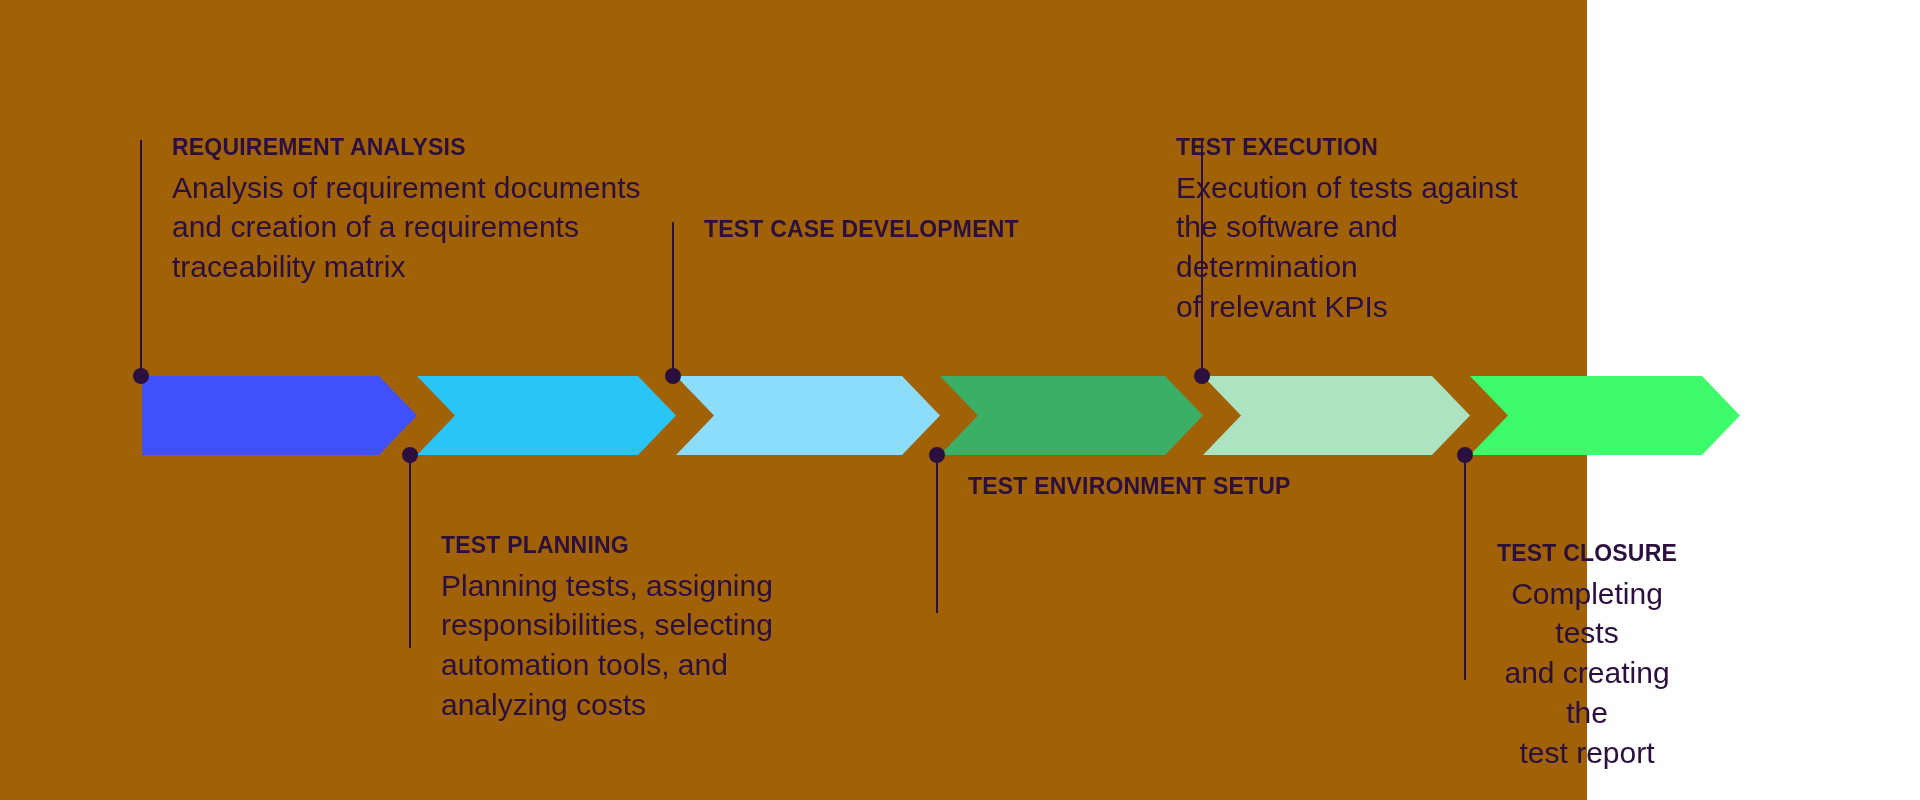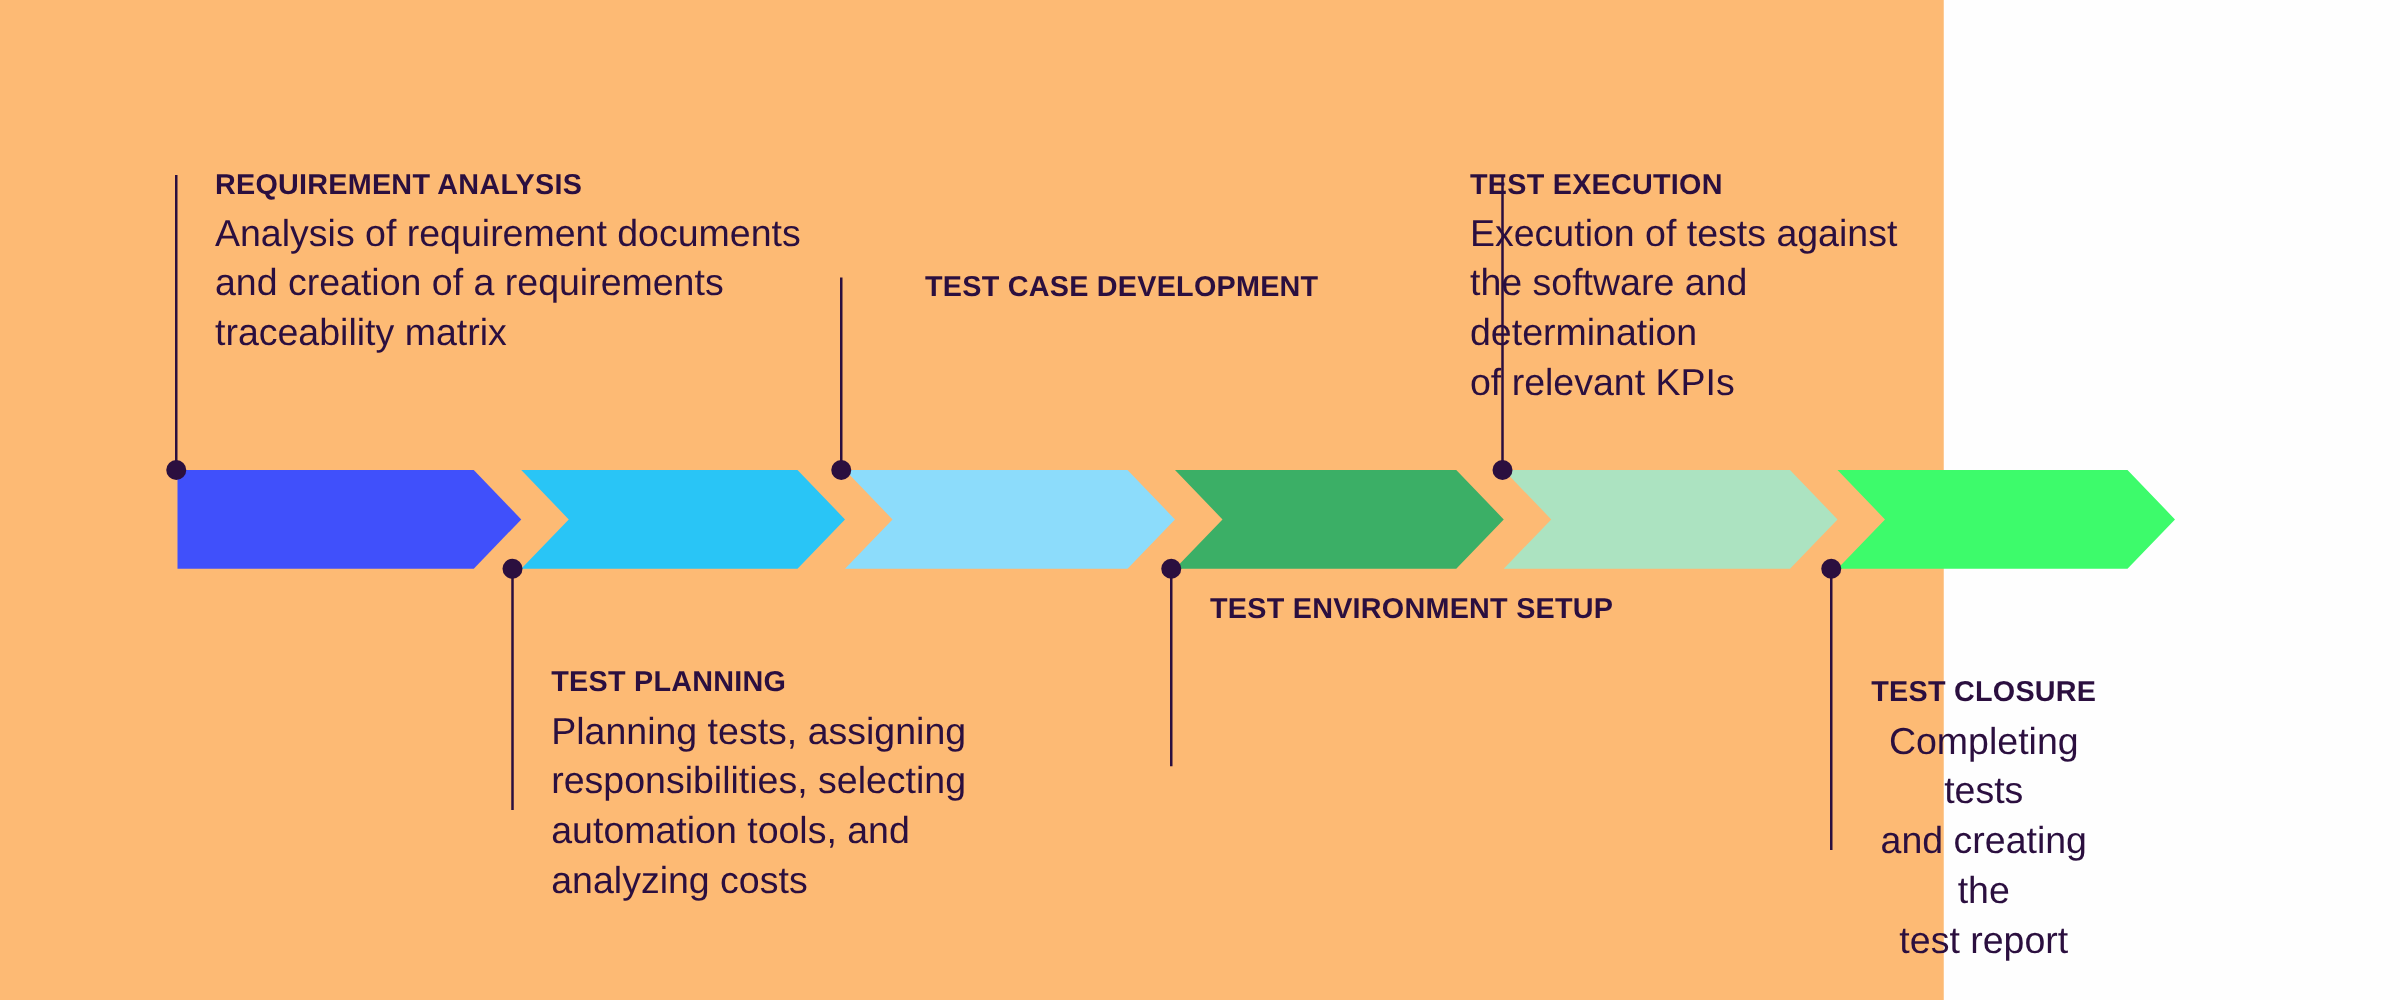--- a/index.html
+++ b/index.html
@@ -10,21 +10,22 @@
   body {
     width: 1920px;
     height: 800px;
     font-family: "Liberation Sans", sans-serif;
     overflow: hidden;
   }
   #stage {
     position: relative;
     width: 1555px;
     height: 800px;
-    background: #fdba74;
+    background: #a16207;
+    padding-left: 32px;
   }
 
   
   .band {
     position: absolute;
     left: 0;
     top: 0;
     width: 1920px;
     height: 800px;
     pointer-events: none;
@@ -120,21 +121,21 @@
 and creation of a requirements
 traceability matrix</p>
       </div>
       <div class="callout" style="left: 441px; top: 532px;">
         <h3>TEST PLANNING</h3>
         <p>Planning tests, assigning
 responsibilities, selecting
 automation tools, and
 analyzing costs</p>
       </div>
-      <div class="callout" style="left: 704px; top: 216px; margin-left: 36px;">
+      <div class="callout" style="left: 704px; top: 216px;">
         <h3>TEST CASE DEVELOPMENT</h3>
       </div>
       <div class="callout" style="left: 968px; top: 473px;">
         <h3>TEST ENVIRONMENT SETUP</h3>
       </div>
       <div class="callout" style="left: 1176px; top: 134px;">
         <h3>TEST EXECUTION</h3>
         <p>Execution of tests against
 the software and determination
 of relevant KPIs</p>

